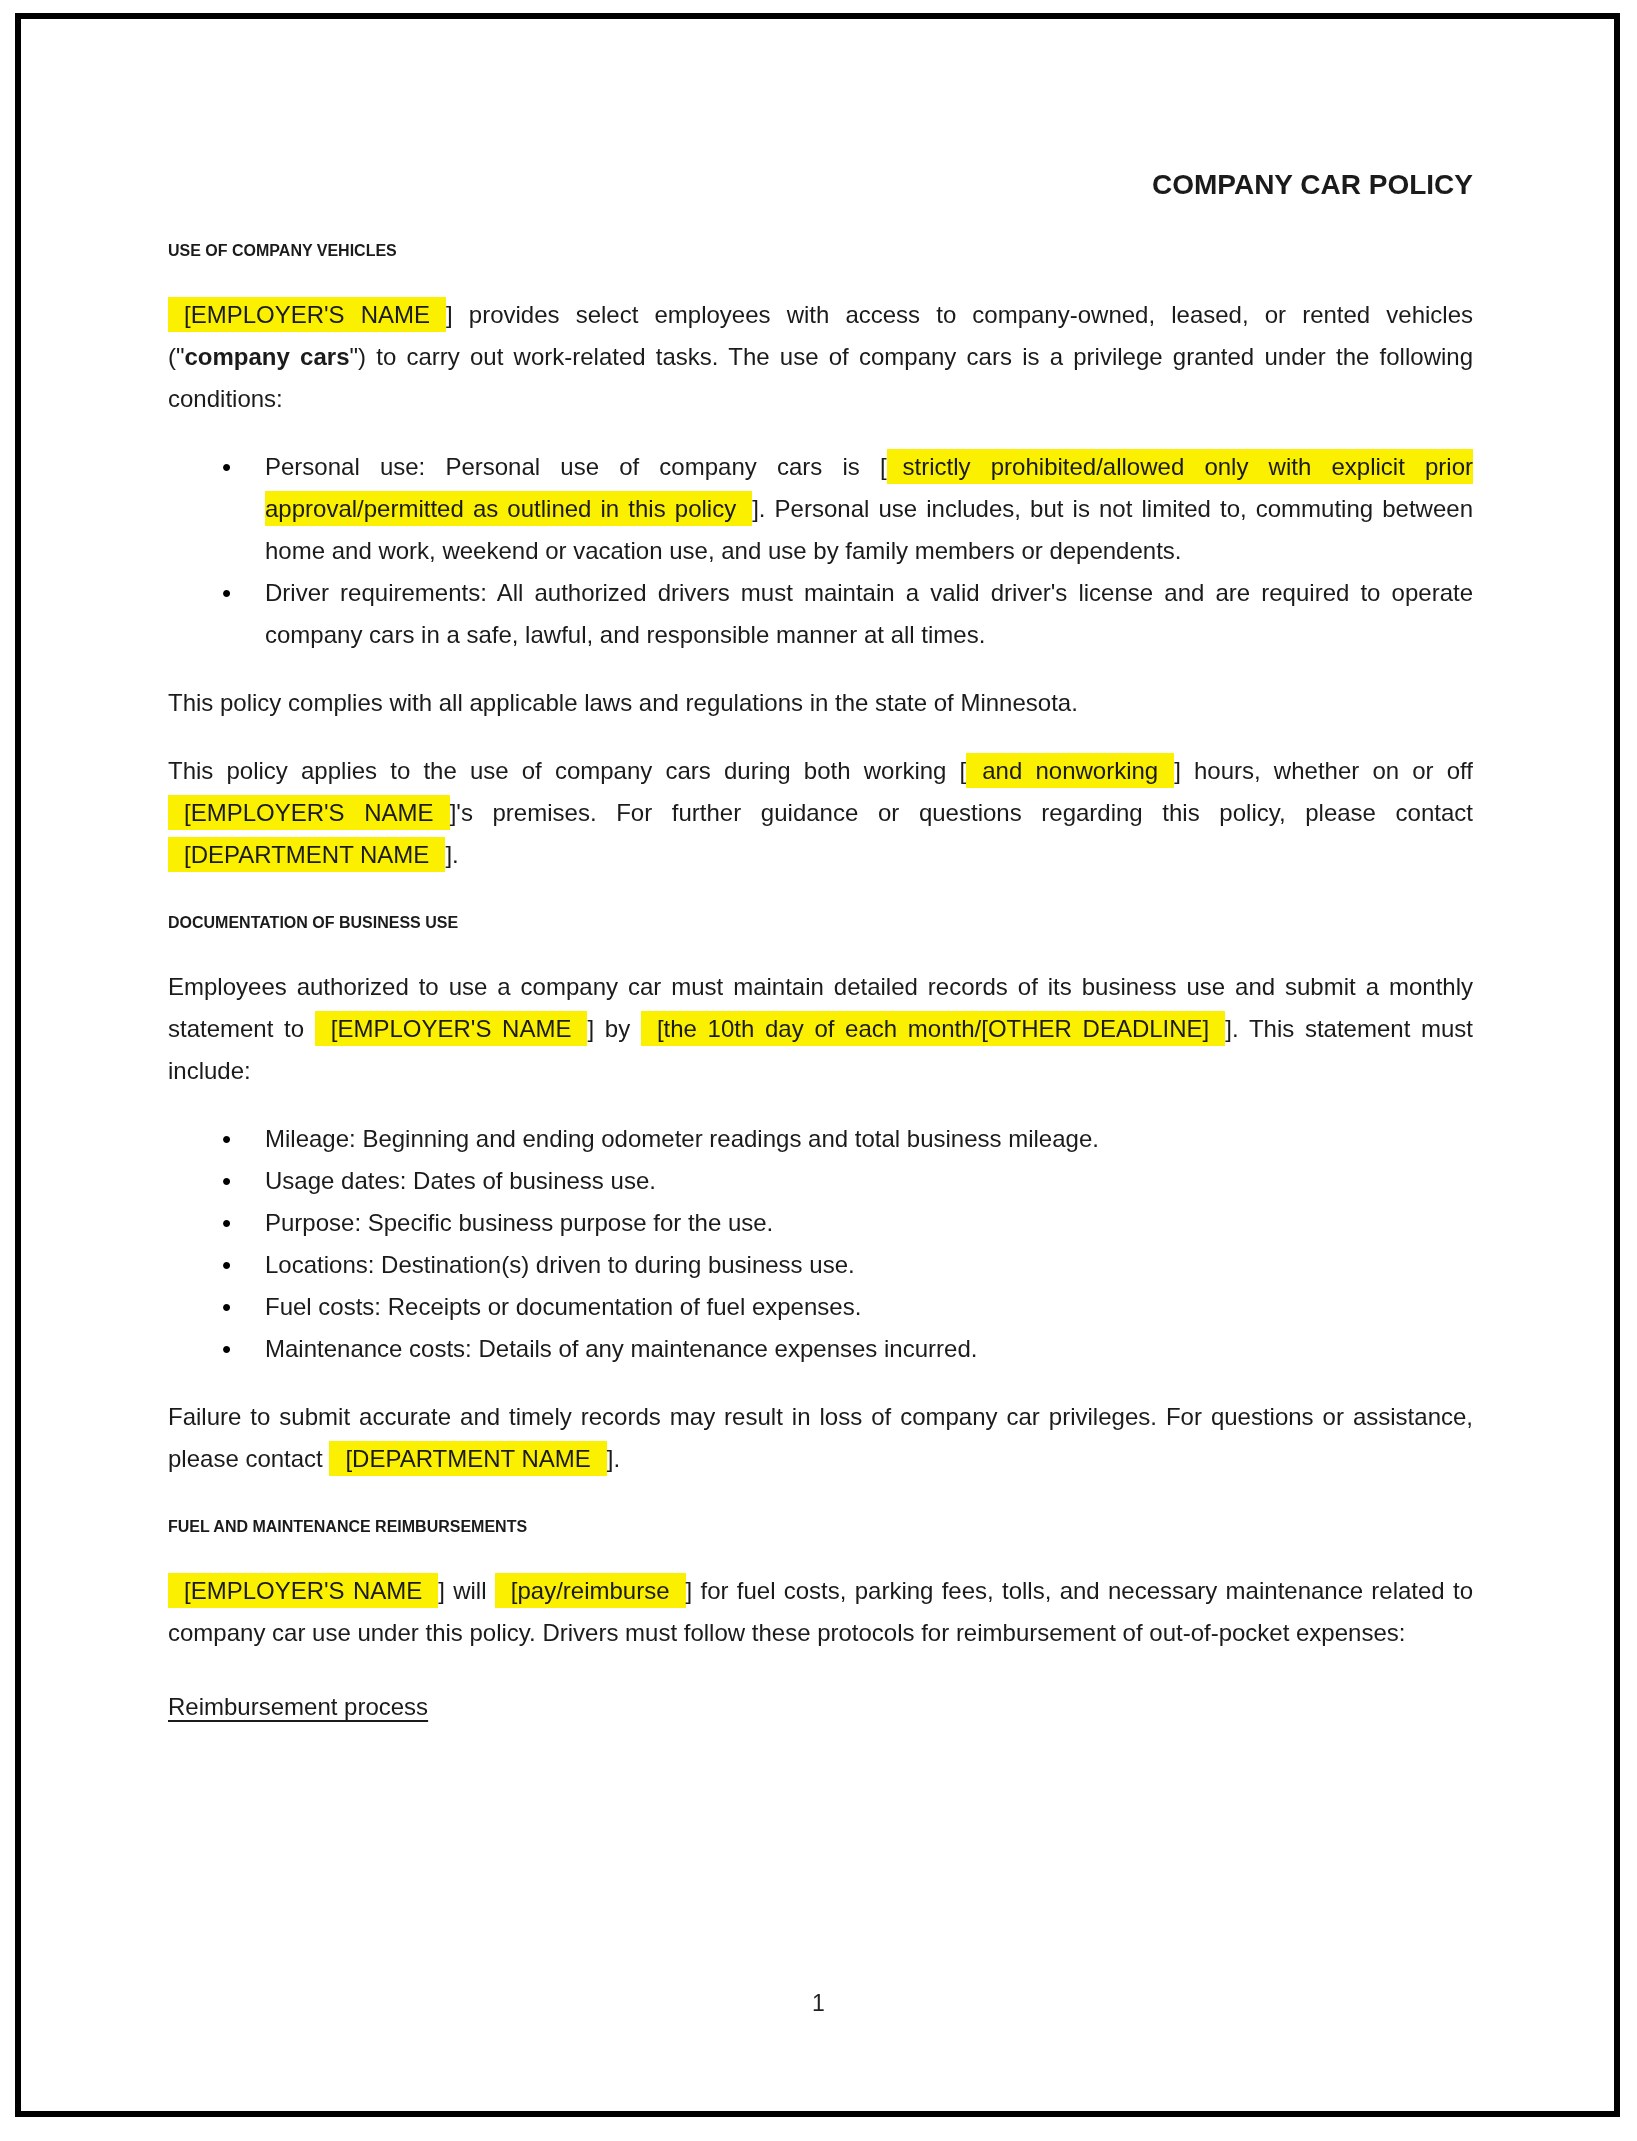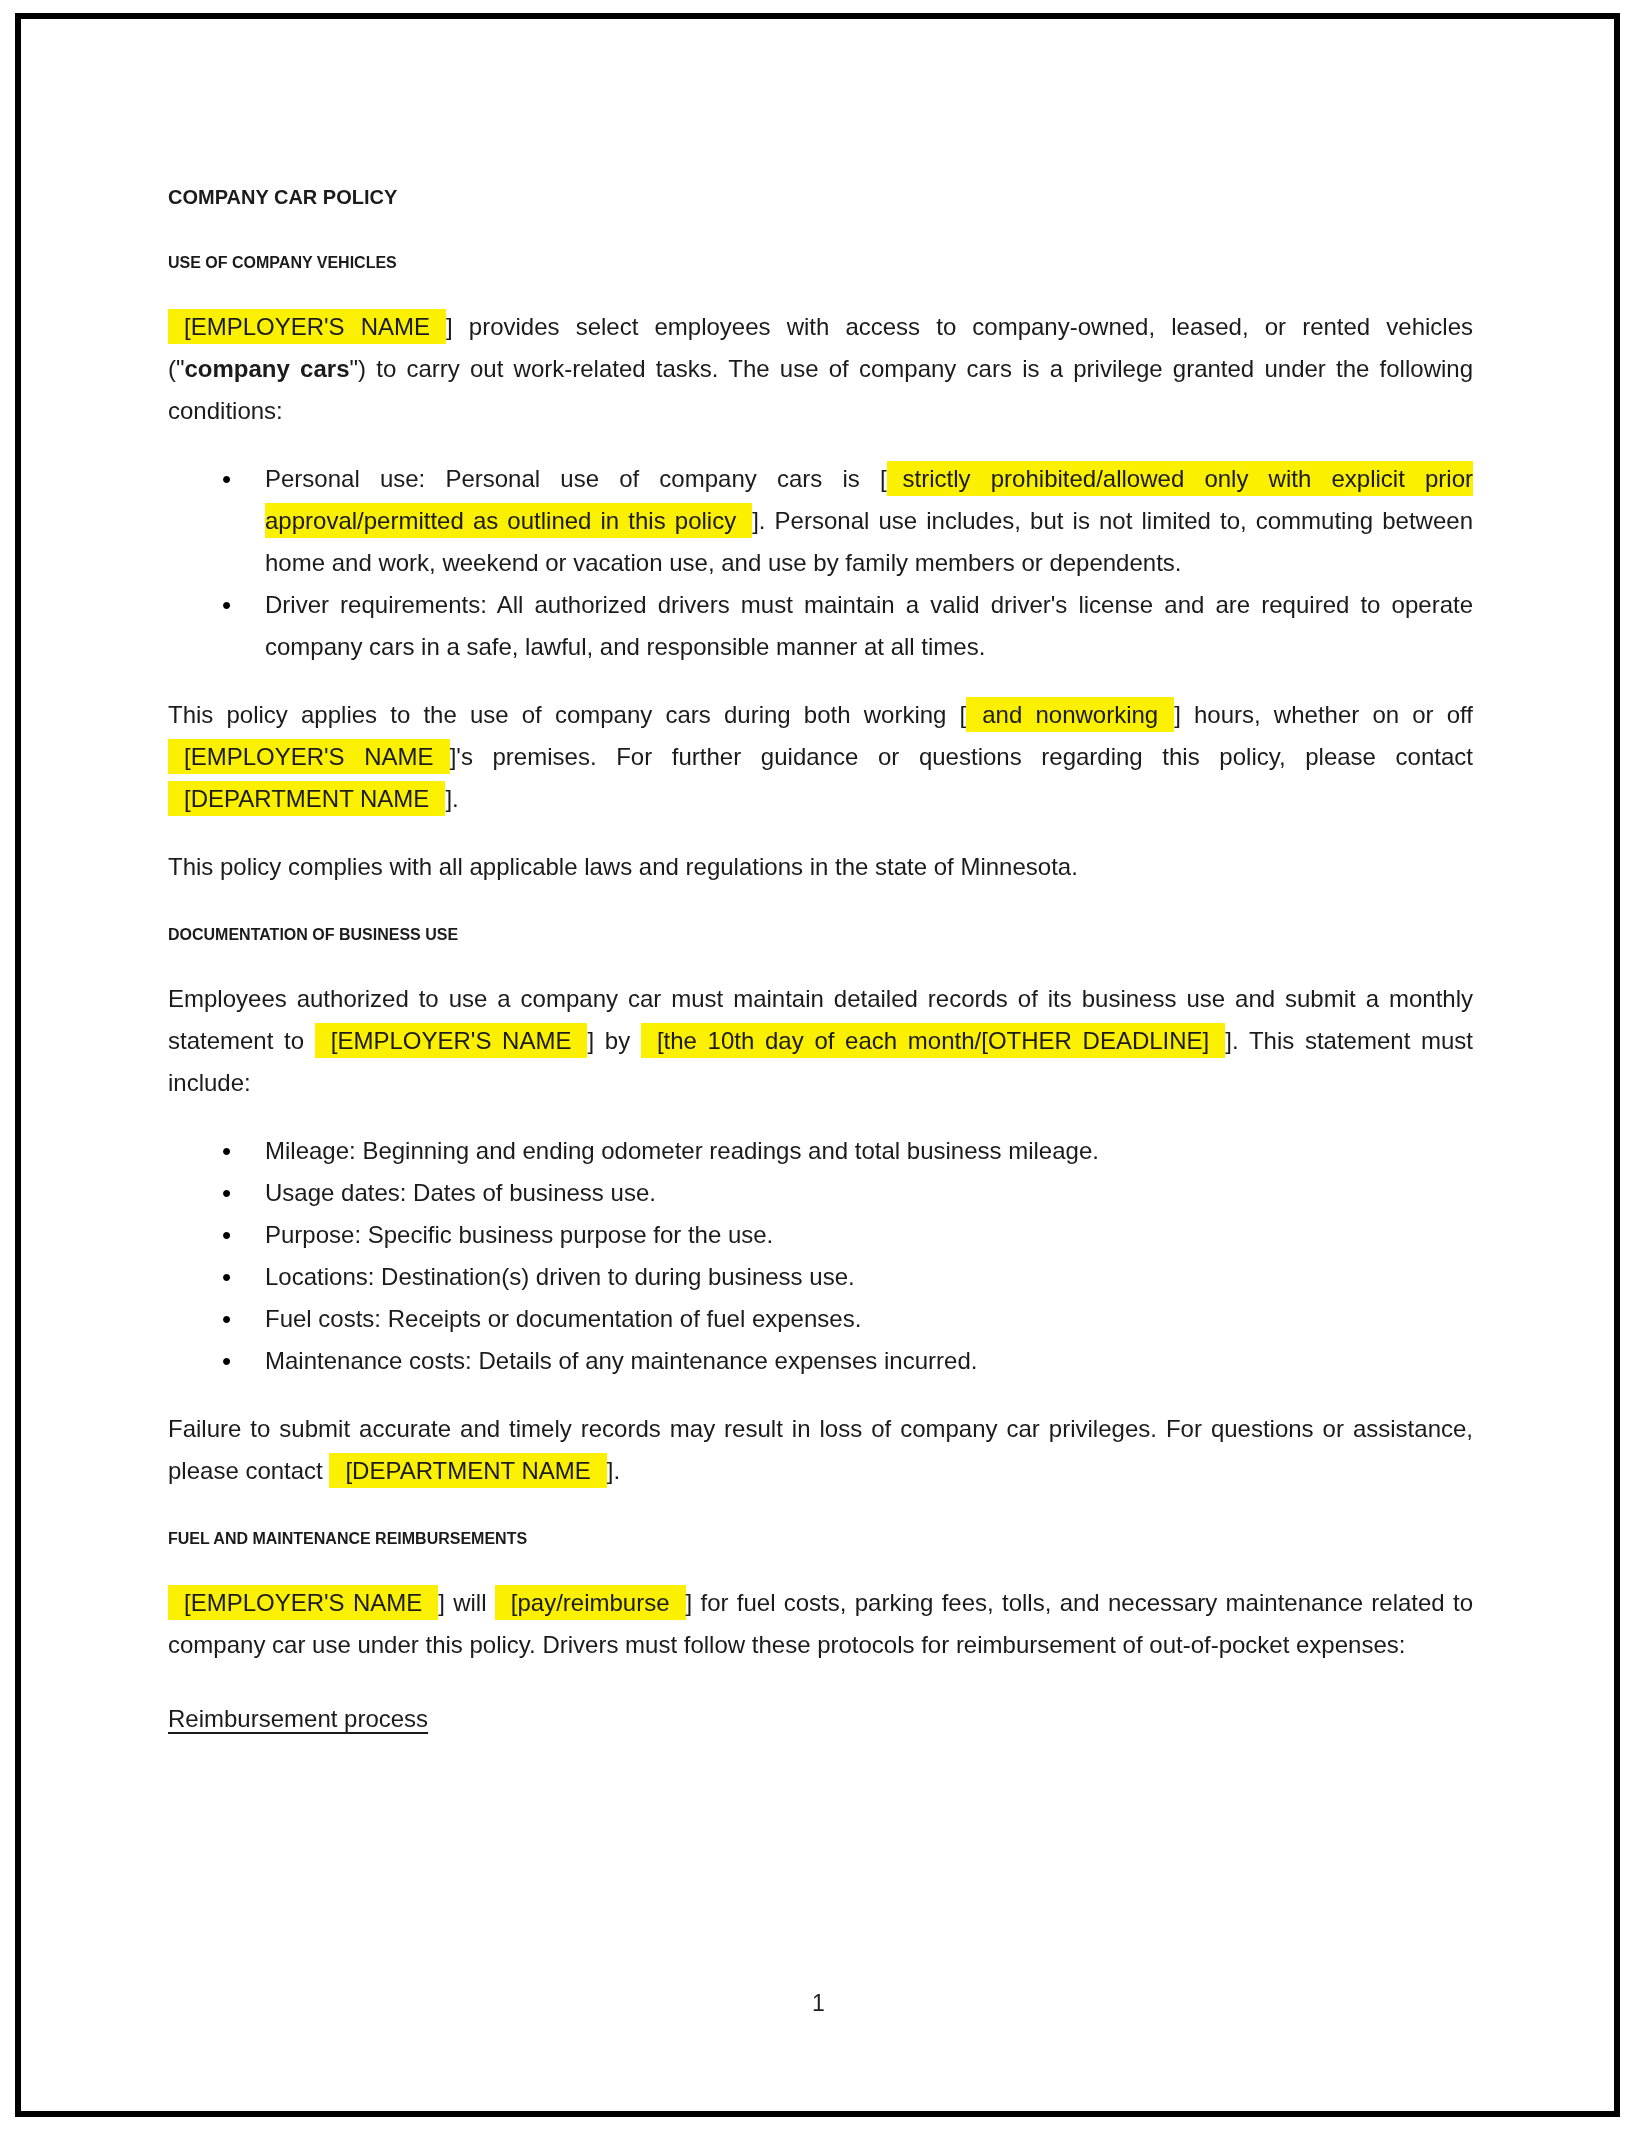--- a/index.html
+++ b/index.html
@@ -20,24 +20,24 @@
     pointer-events: none;
   }
   .doc {
     position: absolute;
     left: 168px; top: 160px;
     width: 1305px;
     font-size: 24px;
     line-height: 42px;
   }
   .title {
-    text-align: left;
+    text-align: right;
     font-weight: bold;
-    font-size: 20px;
-    margin: 16px 0 24px 0;
+    font-size: 28px;
+    margin: 4px 0 24px 0;
   }
   .heading {
     font-weight: bold;
     font-size: 16px;
     margin: 24px 0 22px 0;
   }
   .para {
     margin: 0 0 26px 0;
     text-align: justify;
   }
@@ -87,23 +87,23 @@
 
   <div class="heading">USE OF COMPANY VEHICLES</div>
 
   <p class="para"><span class="hl">[EMPLOYER'S NAME</span><span>] provides select employees with access to company-owned, leased, or rented vehicles ("</span><span class="b">company cars</span><span>") to carry out work-related tasks. The use of company cars is a privilege granted under the following conditions:</span></p>
 
   <ul class="bullets">
     <li><span>Personal use: Personal use of company cars is [</span><span class="hl">strictly prohibited/allowed only with explicit prior approval/permitted as outlined in this policy</span><span>]. Personal use includes, but is not limited to, commuting between home and work, weekend or vacation use, and use by family members or dependents.</span></li>
     <li><span>Driver requirements: All authorized drivers must maintain a valid driver's license and are required to operate company cars in a safe, lawful, and responsible manner at all times.</span></li>
   </ul>
 
+  <p class="para"><span>This policy complies with all applicable laws and regulations in the state of Minnesota.</span></p>
+
   <p class="para"><span>This policy applies to the use of company cars during both working [</span><span class="hl">and nonworking</span><span>] hours, whether on or off </span><span class="hl">[EMPLOYER'S NAME</span><span>]'s premises. For further guidance or questions regarding this policy, please contact </span><span class="hl">[DEPARTMENT NAME</span><span>].</span></p>
-
-  <p class="para"><span>This policy complies with all applicable laws and regulations in the state of Minnesota.</span></p>
 
   <div class="heading">DOCUMENTATION OF BUSINESS USE</div>
 
   <p class="para"><span>Employees authorized to use a company car must maintain detailed records of its business use and submit a monthly statement to </span><span class="hl">[EMPLOYER'S NAME</span><span>] by </span><span class="hl">[the 10th day of each month/[OTHER DEADLINE]</span><span>]. This statement must include:</span></p>
 
   <ul class="bullets">
     <li>Mileage: Beginning and ending odometer readings and total business mileage.</li>
     <li>Usage dates: Dates of business use.</li>
     <li>Purpose: Specific business purpose for the use.</li>
     <li>Locations: Destination(s) driven to during business use.</li>

